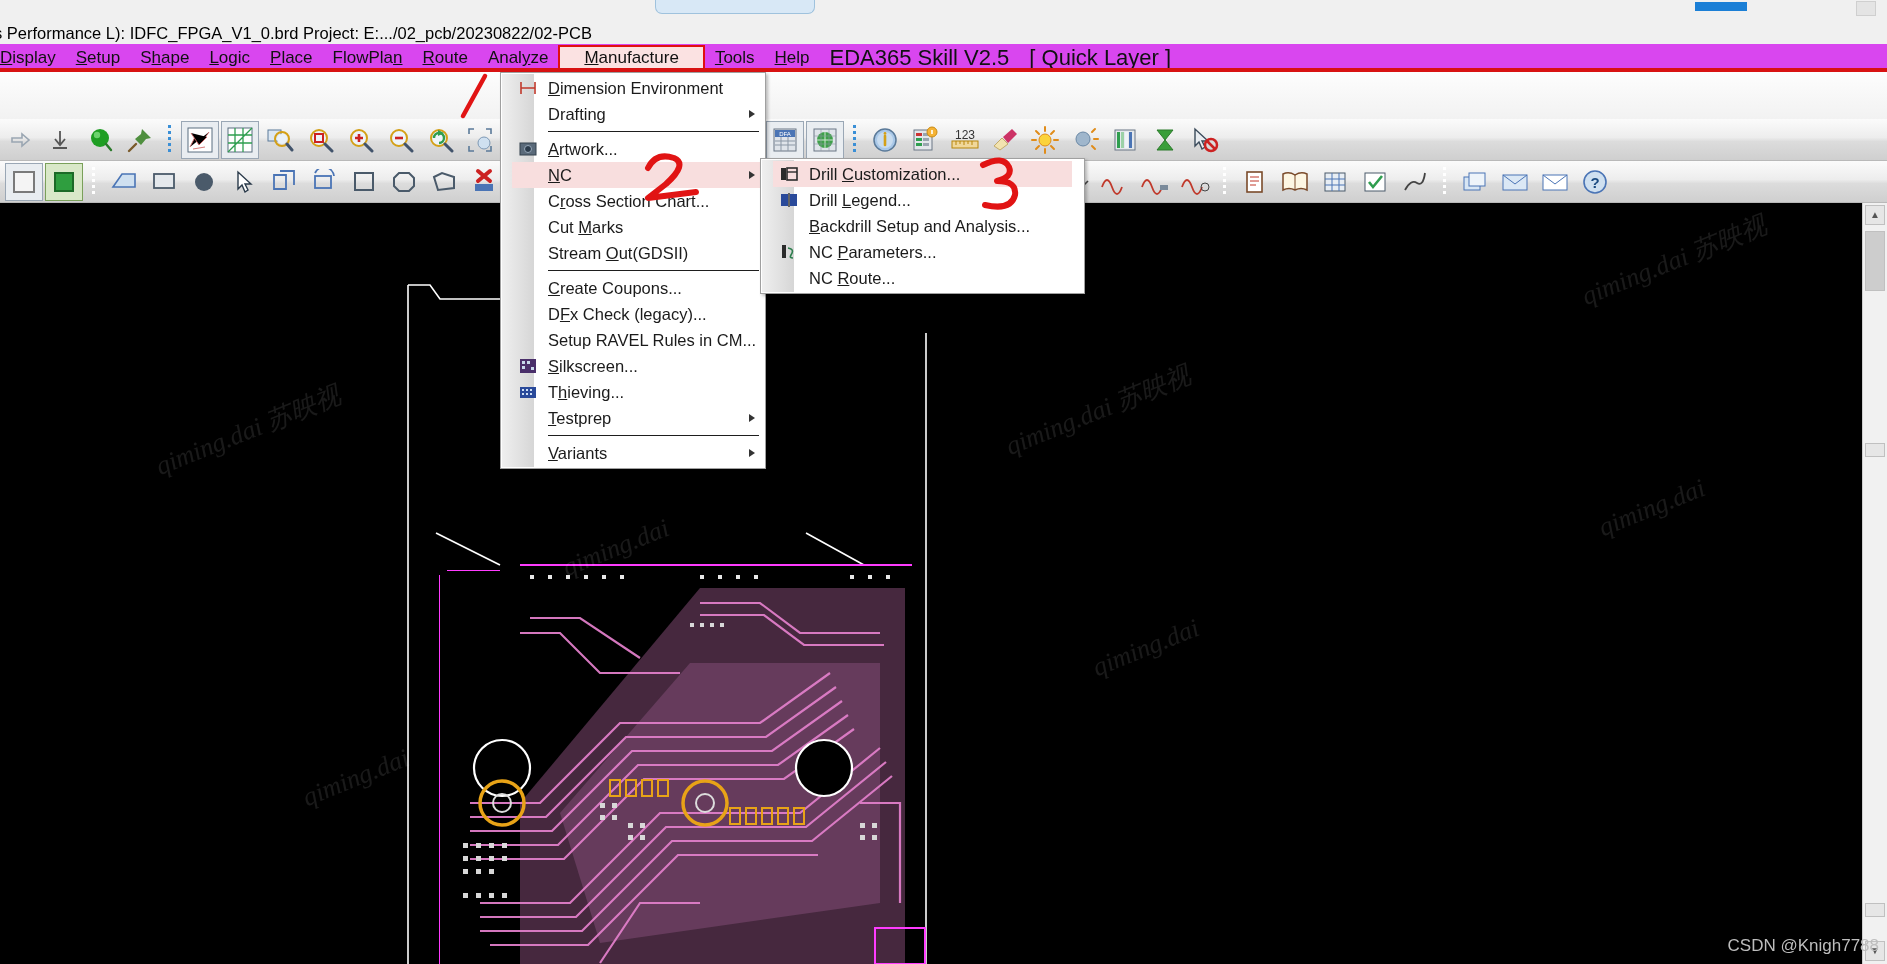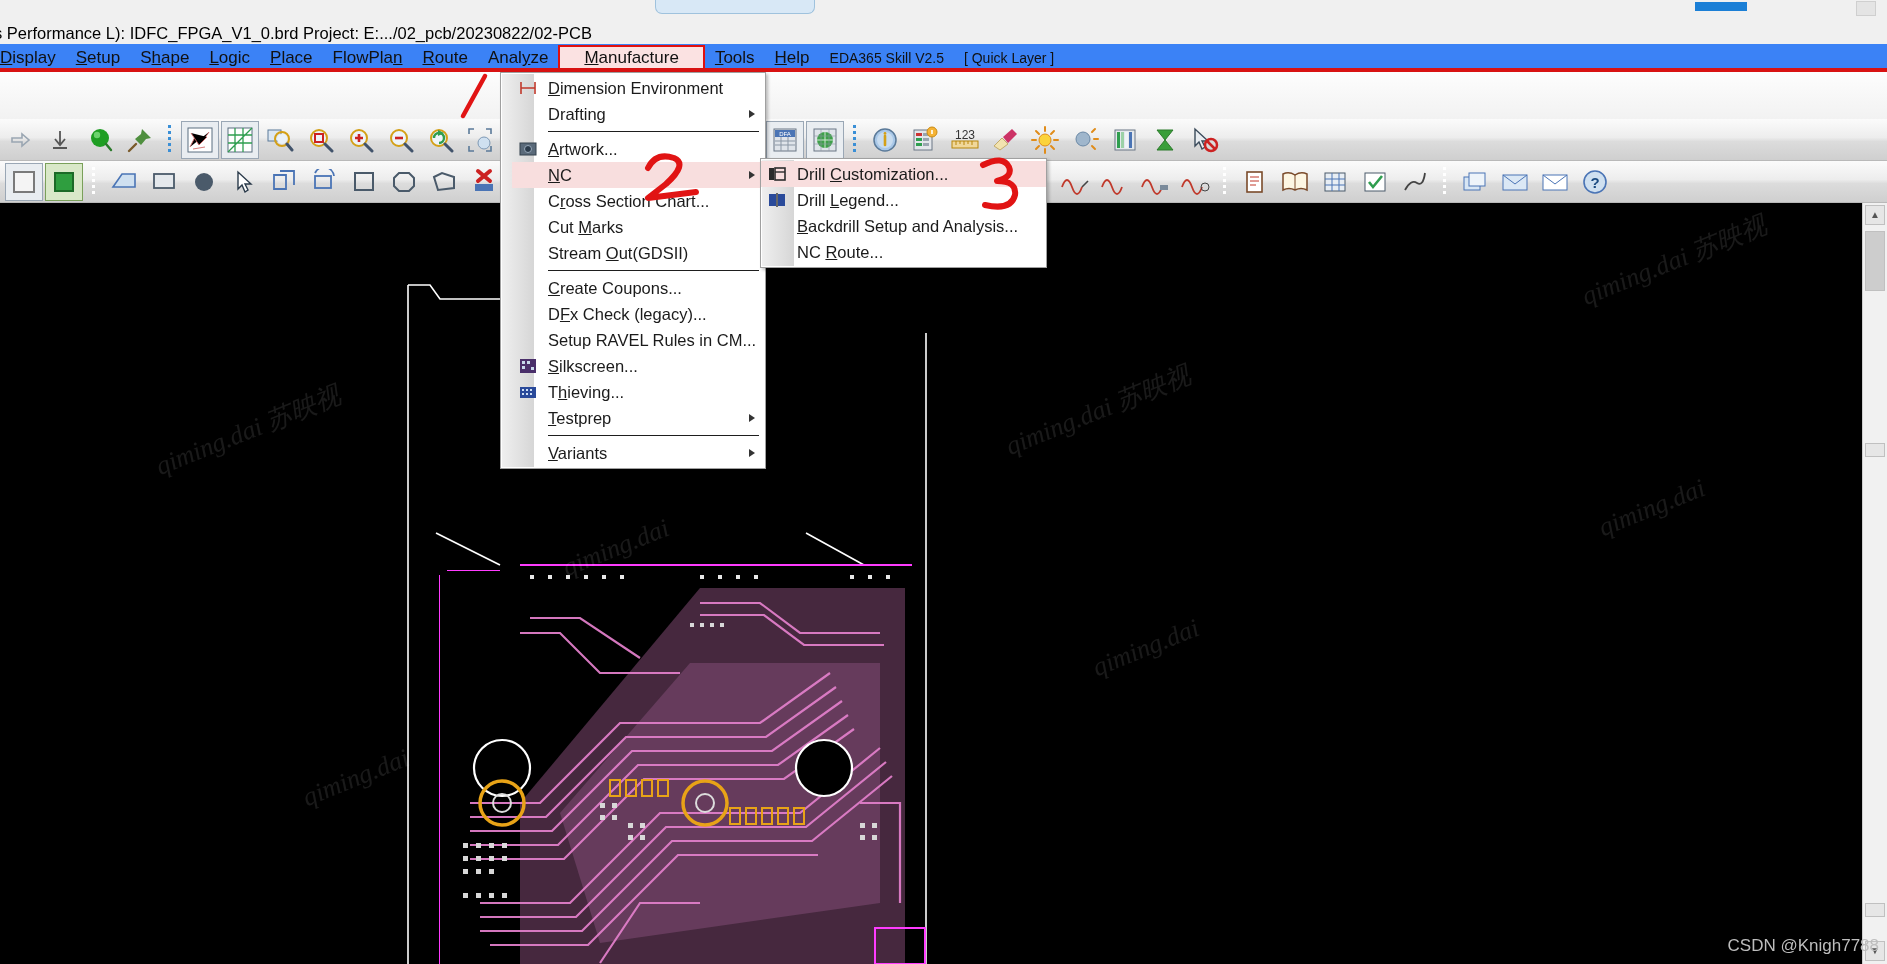--- a/index.html
+++ b/index.html
@@ -35,37 +35,37 @@
     position: absolute; left: 0; top: 22px; width: 1887px; height: 22px;
     background: #f0f0f0;
     font-size: 16.5px; color: #000; line-height: 22px;
     white-space: nowrap; overflow: hidden;
   }
   #docline .txt { position: absolute; left: -6px; top: 0; }
 
   
   #menubar {
     position: absolute; left: 0; top: 44px; width: 1887px; height: 27px;
-    background: #3b82f6;
+    background: #d946ef;
   }
   #menubar .menus {
     position: absolute; left: -10px; top: 0; height: 27px;
     display: flex; align-items: center; white-space: nowrap;
   }
   .menu-item {
     font-size: 17px; color: #111; padding: 2px 10px; line-height: 21px;
     cursor: default;
   }
   .menu-item u { text-decoration: underline; }
   .menu-item.active {
     background: #fbe2e2;
     border: 2px solid #e01010;
     padding: 0px 24px;
   }
-  .menu-plain { font-size: 14px; color: #111; padding: 2px 10px; }
+  .menu-plain { font-size: 22px; color: #111; padding: 2px 10px; }
 
   
   #redrule {
     position: absolute; left: 0; top: 68px; width: 1887px; height: 4px;
     background: #d81212;
   }
 
   
   .toolbar {
     position: absolute; left: 0; width: 1887px;
@@ -139,24 +139,24 @@
   .mrow .arrow {
     position: absolute; right: 10px; top: 50%; transform: translateY(-50%);
     width: 0; height: 0; border-left: 6px solid #333;
     border-top: 4px solid transparent; border-bottom: 4px solid transparent;
   }
   .msep { height: 1px; background: #1e1e1e; margin: 4px 6px 4px 36px; }
   .mrow u { text-decoration: underline; }
 
   
   #submenu {
-    position: absolute; left: 760px; top: 158px; width: 287px;
+    position: absolute; left: 760px; top: 158px; width: 325px;
     background: #ffffff; border: 1px solid #a0a0a0;
     box-shadow: 2px 2px 3px rgba(0,0,0,.25);
-    padding: 2px 0; z-index: 41;
+    padding: 2px 12px; z-index: 41;
   }
   #submenu .gutter {
     position: absolute; left: 1px; top: 1px; width: 32px; bottom: 1px;
     background: linear-gradient(to right, #efefef, #d6d6d6);
   }
 
   
   .annot { position: absolute; z-index: 60; pointer-events: none; }
 
   
@@ -808,20 +808,29 @@
             <rect x="11" y="3" width="7" height="12" fill="#2a4a9a"></rect>
             <path d="M10 2 V16" stroke="#333" stroke-width="1.4"></path>
           </svg>
         </span>
         <span>Drill <u>L</u>egend...</span>
       </div>
       <div class="mrow">
         <span><u>B</u>ackdrill Setup and Analysis...</span>
       </div>
       <div class="mrow">
+        <span class="micon">
+          <svg width="20" height="18" viewBox="0 0 20 18">
+            <rect x="3" y="2" width="4" height="13" fill="#2b2b2b"></rect>
+            <path d="M9 5 Q16 6 12 12 Q10 15 14 15" stroke="#2f7f4f" stroke-width="1.6" fill="none"></path>
+          </svg>
+        </span>
+        <span>NC <u>P</u>arameters...</span>
+      </div>
+      <div class="mrow">
         <span>NC <u>R</u>oute...</span>
       </div>
     </div>
 </div>
 
 <svg class="annot" style="left:455px;top:72px;width:50px;height:50px">
   <path d="M30 4 L8 44" stroke="#e11414" stroke-width="4.5" fill="none" stroke-linecap="round"></path>
 </svg>
 <svg class="annot" style="left:640px;top:150px;width:70px;height:60px">
   <path d="M8 18 Q16 2 34 8 Q48 14 26 34 L8 48 L56 42" stroke="#e11414" stroke-width="6" fill="none" stroke-linecap="round" stroke-linejoin="round"></path>

